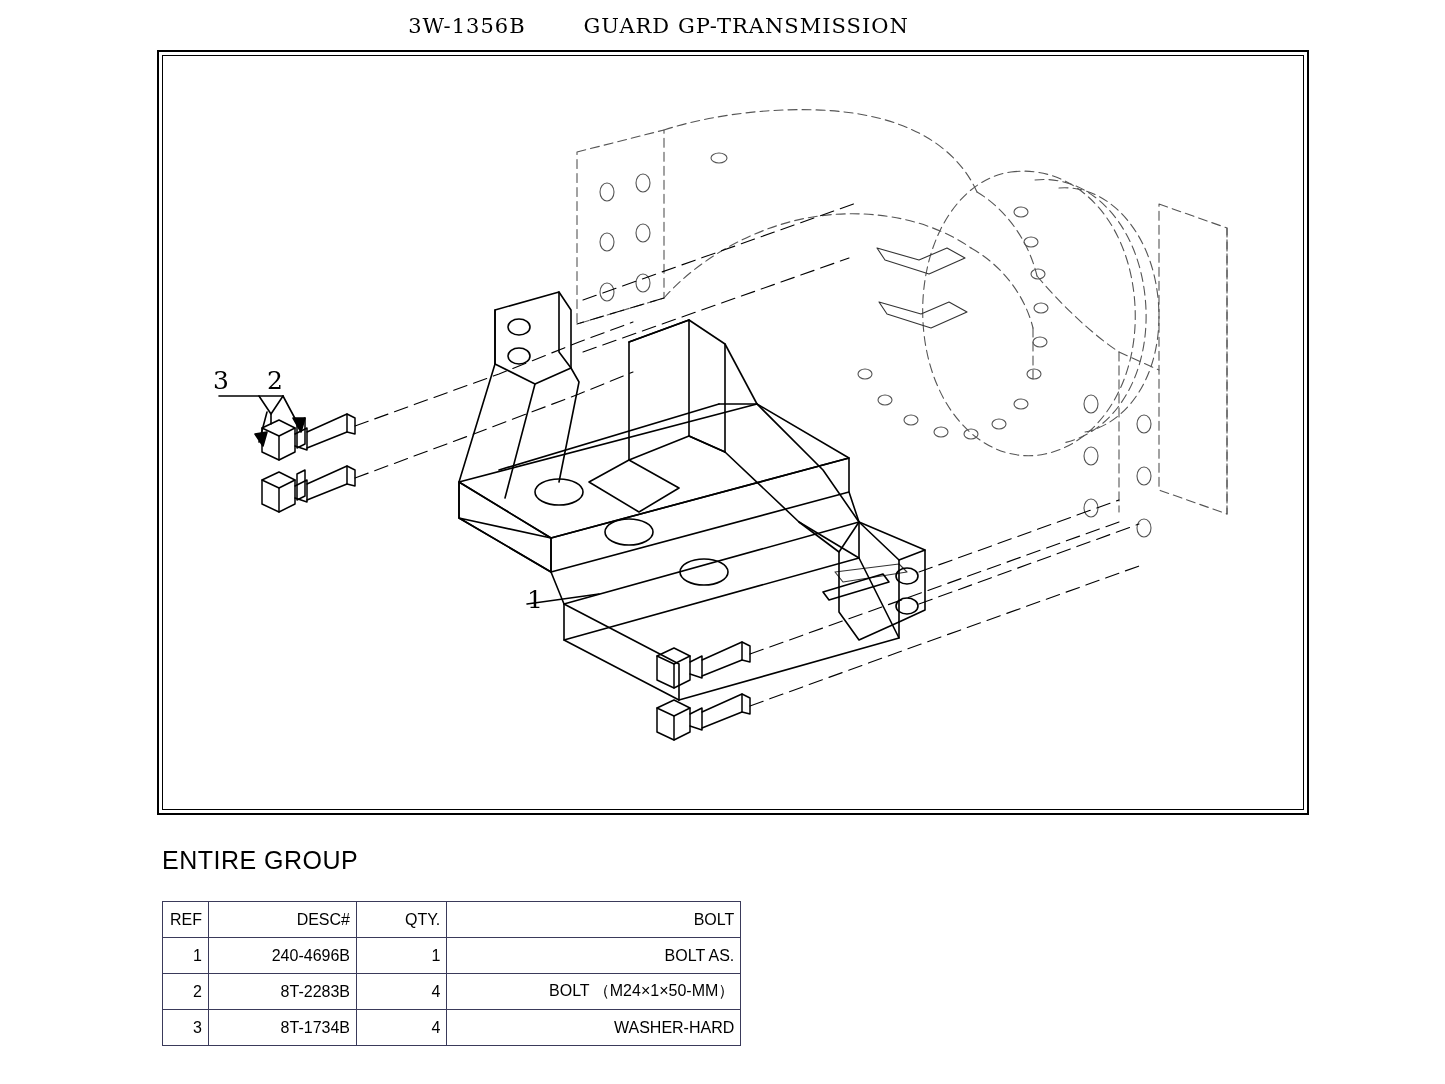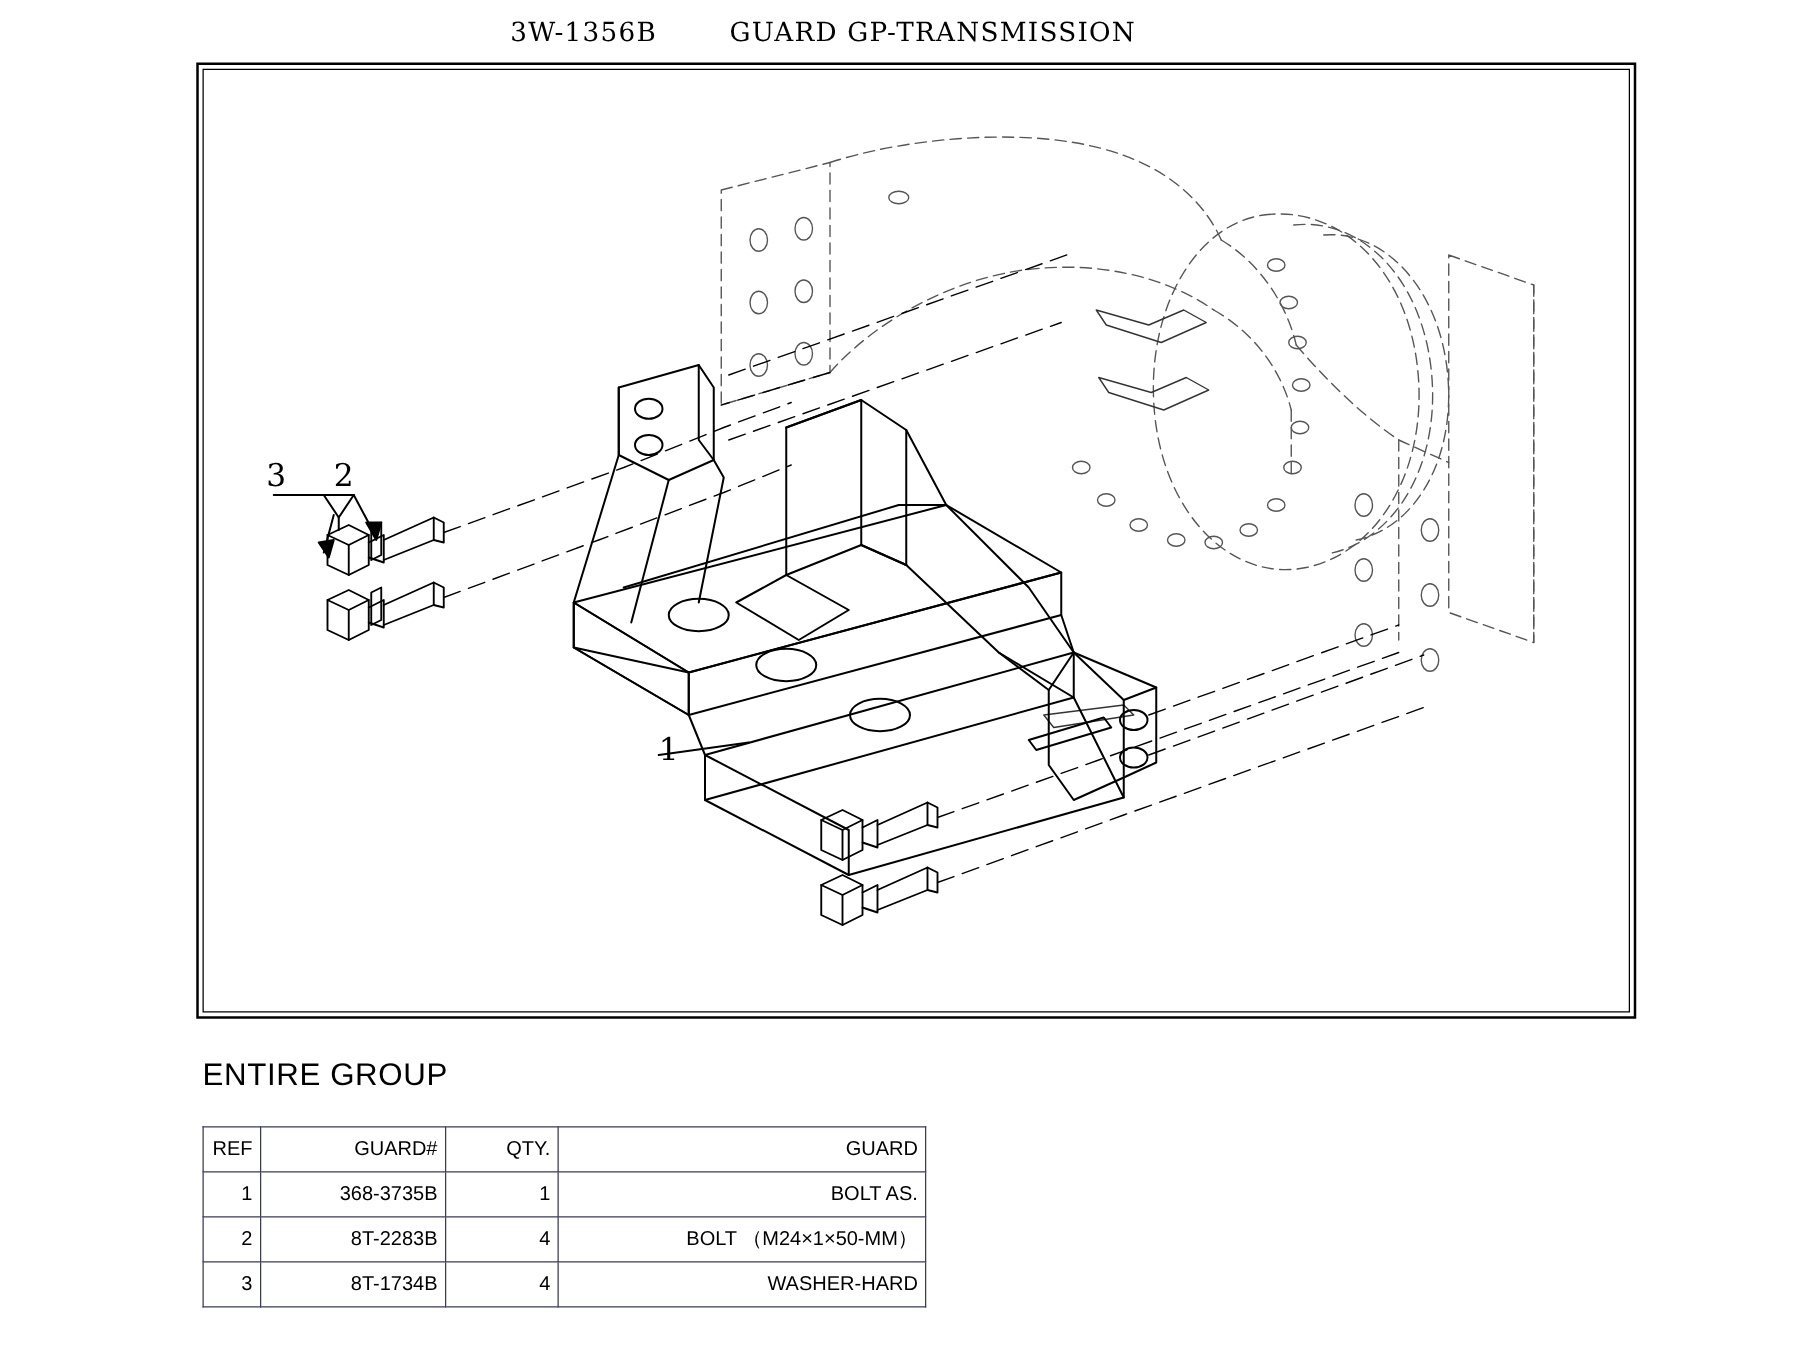--- a/index.html
+++ b/index.html
@@ -289,29 +289,29 @@
     <span class="callout" style="left:108px; top:314px;">2</span>
     <span class="callout" style="left:368px; top:533px;">1</span>
   </div>
 
   <div class="group-title">ENTIRE GROUP</div>
 
   <table class="parts-table">
     <thead>
       <tr>
         <th class="col-ref">REF</th>
-        <th class="col-part">GUARD#</th>
+        <th class="col-part">DESC#</th>
         <th class="col-qty">QTY.</th>
-        <th class="col-desc">GUARD</th>
+        <th class="col-desc">BOLT</th>
       </tr>
     </thead>
     <tbody>
       <tr>
         <td class="col-ref">1</td>
-        <td class="col-part">368-3735B</td>
+        <td class="col-part">240-4696B</td>
         <td class="col-qty">1</td>
         <td class="col-desc">BOLT AS.</td>
       </tr>
       <tr>
         <td class="col-ref">2</td>
         <td class="col-part">8T-2283B</td>
         <td class="col-qty">4</td>
         <td class="col-desc">BOLT （M24×1×50-MM）</td>
       </tr>
       <tr>

